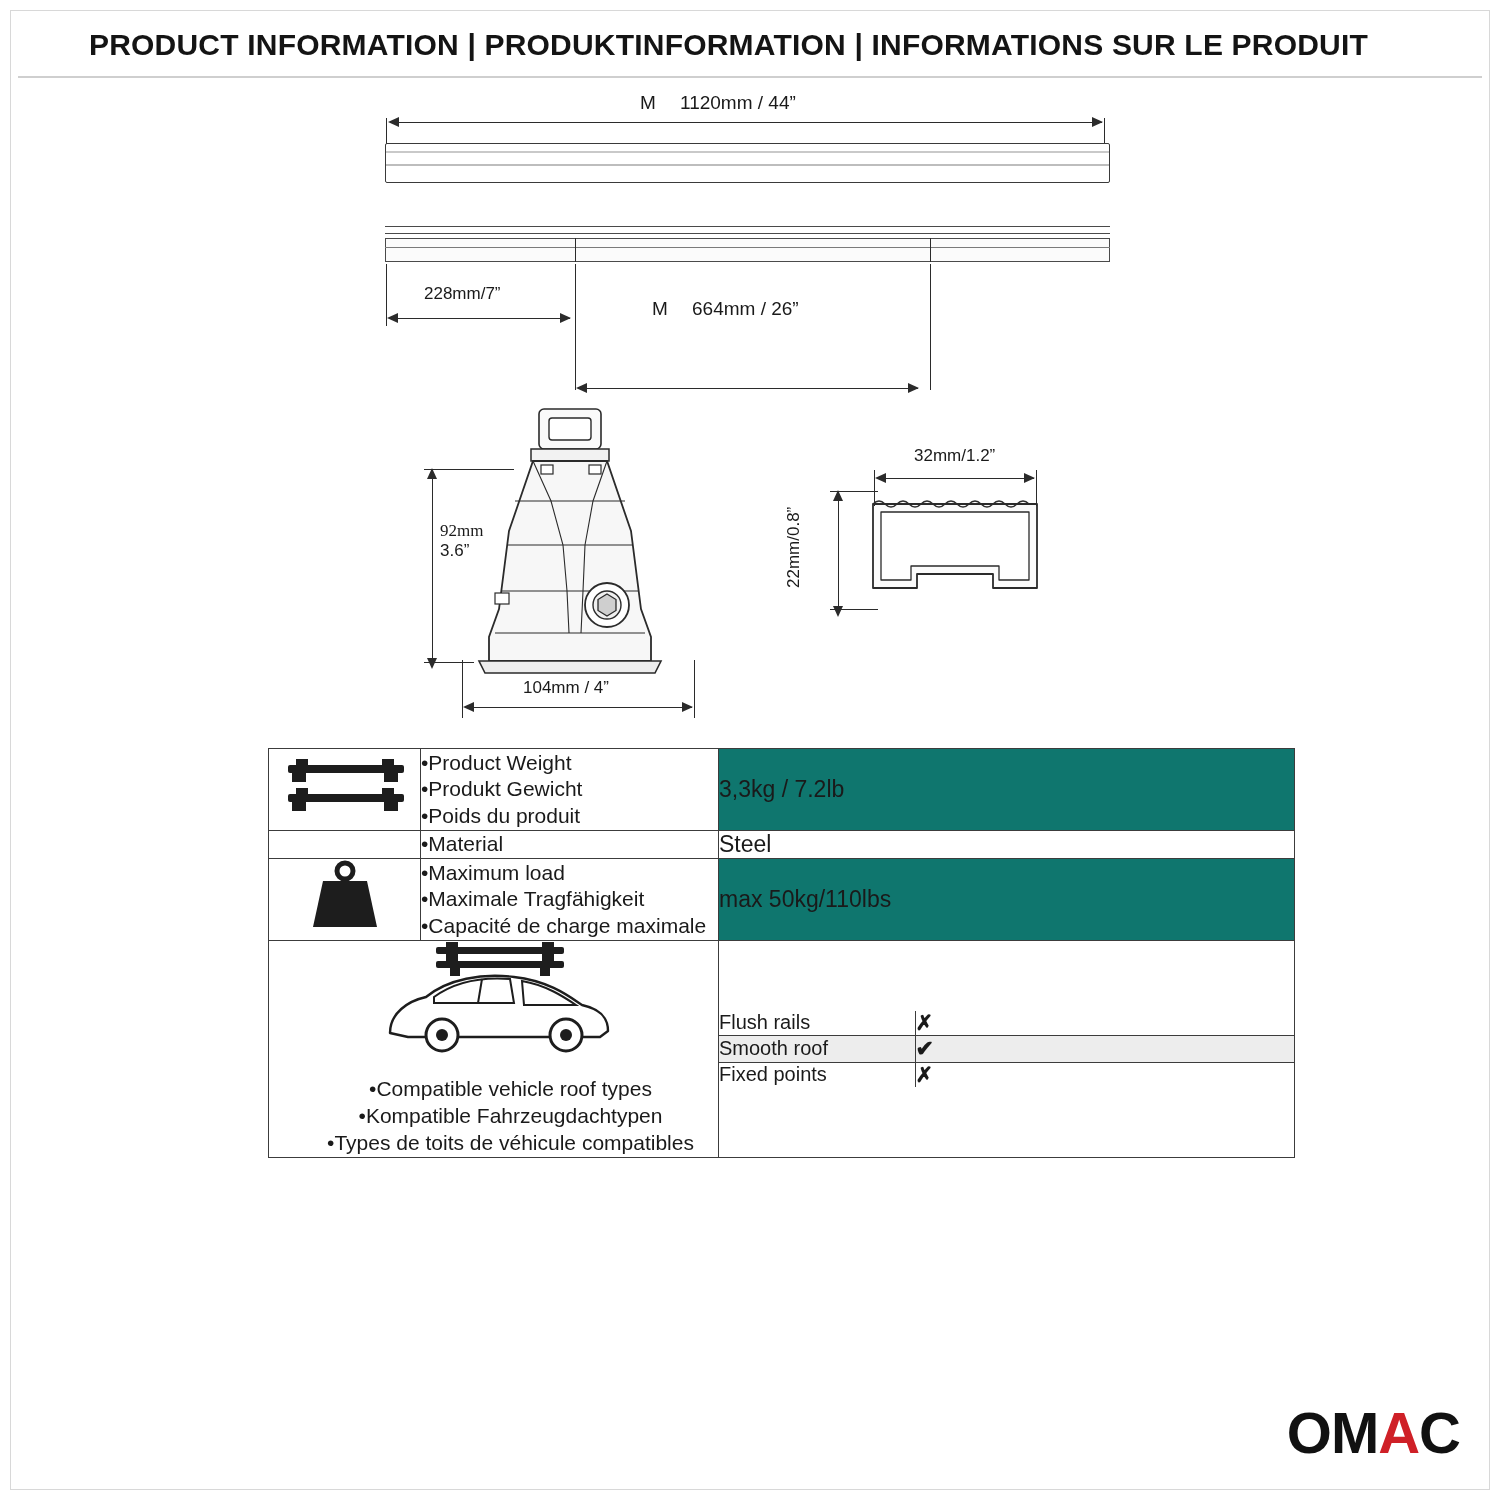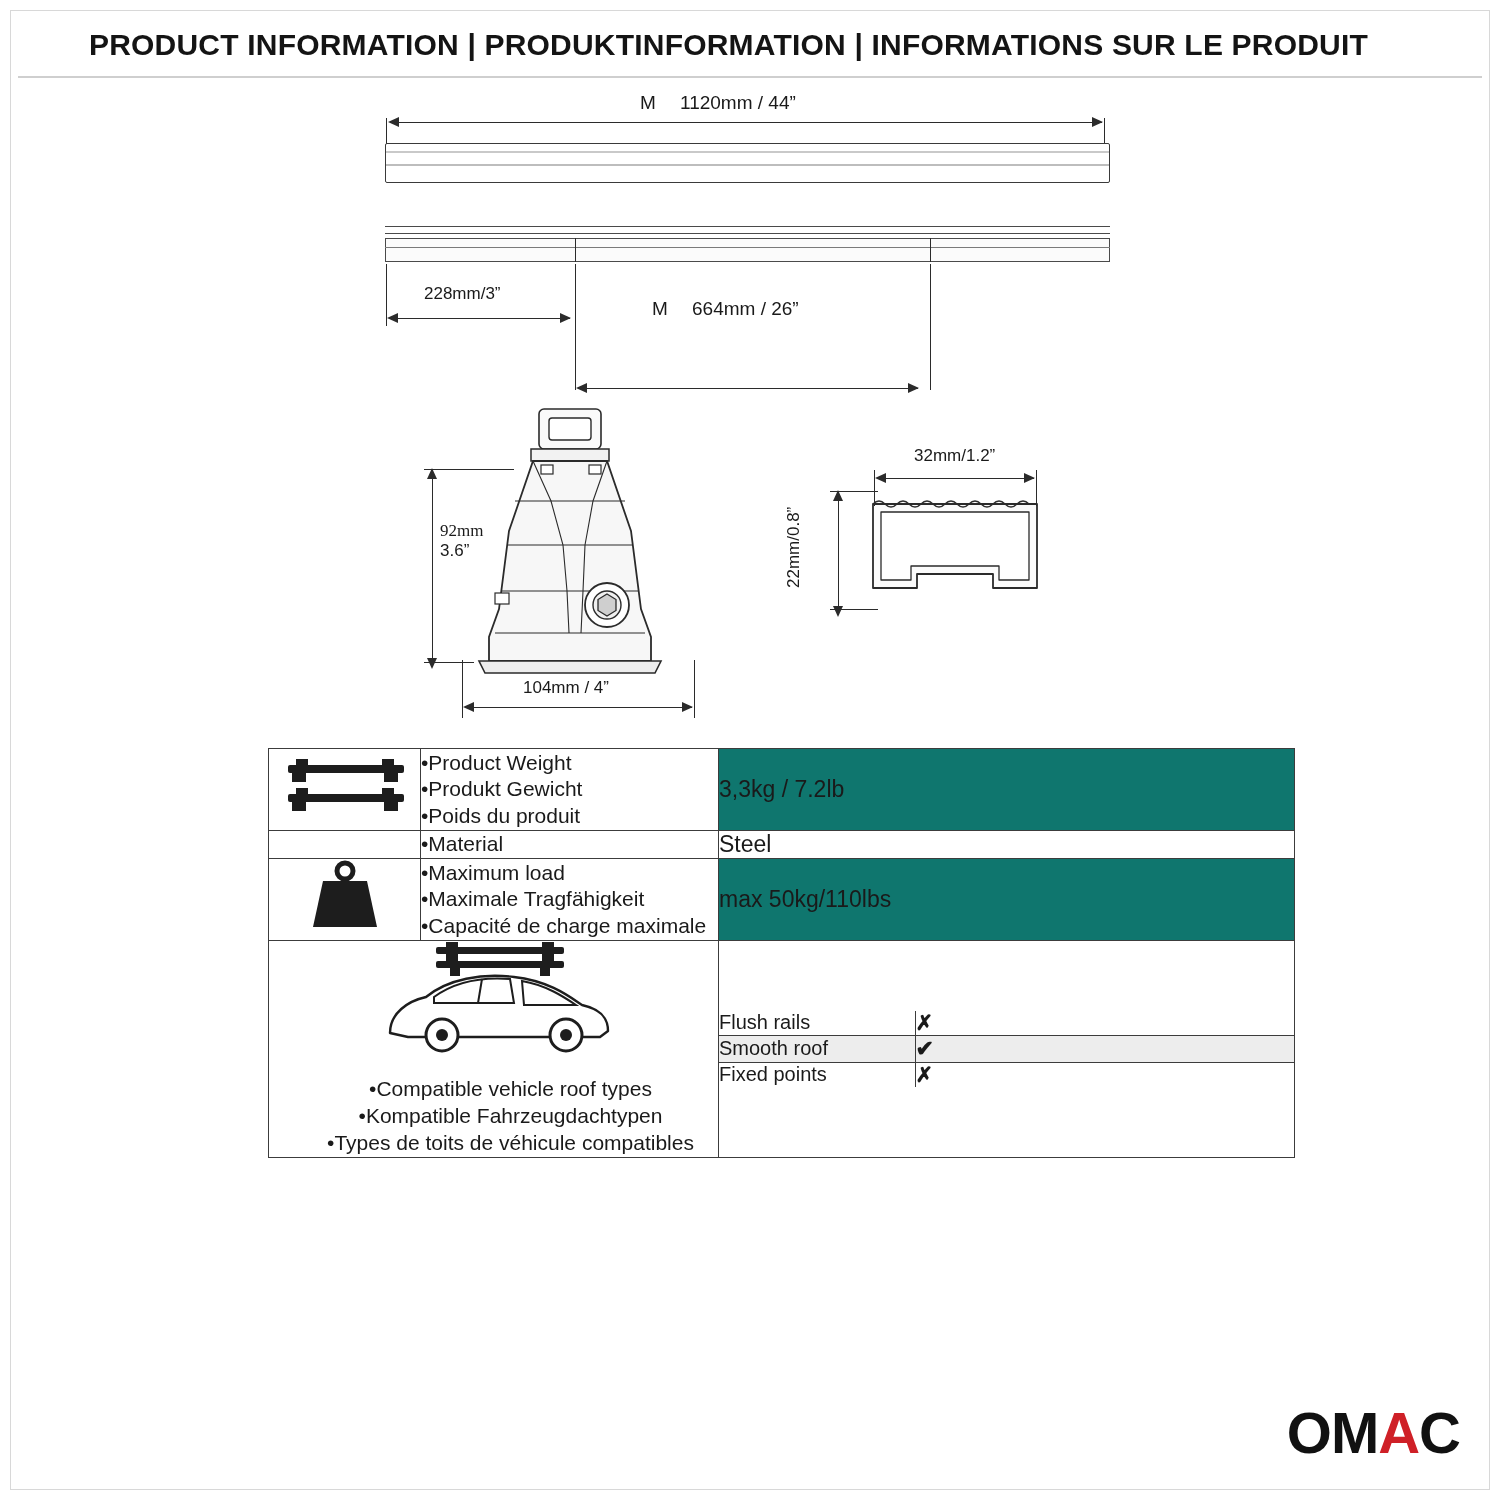--- a/index.html
+++ b/index.html
@@ -181,21 +181,21 @@
 
 <div id="bar-side-view">
   <div class="bsv-line" style="top:6px;"></div>
   <div class="bsv-line" style="top:13px;"></div>
   <div class="bsv-seg" style="left:0px; top:18px; width:725px; height:24px; background:#fbfbfb;"></div>
   <div class="bsv-line" style="top:27px; background:#7a7a7a;"></div>
   <div class="vline" style="left:190px; top:18px; height:24px;"></div>
   <div class="vline" style="left:545px; top:18px; height:24px;"></div>
 </div>
 
-<div class="dimtext" style="left:424px; top:284px;">228mm/3”</div>
+<div class="dimtext" style="left:424px; top:284px;">228mm/7”</div>
 <div class="draw">
   <div class="hline" style="left:390px; top:318px; width:180px;"></div>
   <div class="arrow-l" style="left:387px; top:313px;"></div>
   <div class="arrow-r" style="left:560px; top:313px;"></div>
   <div class="vline" style="left:386px; top:264px; height:62px;"></div>
   <div class="vline" style="left:575px; top:264px; height:62px;"></div>
 </div>
 
 <div class="dimtext" style="left:652px; top:298px; font-size:19px;">M</div>
 <div class="dimtext" style="left:692px; top:298px; font-size:19px;">664mm / 26”</div>

